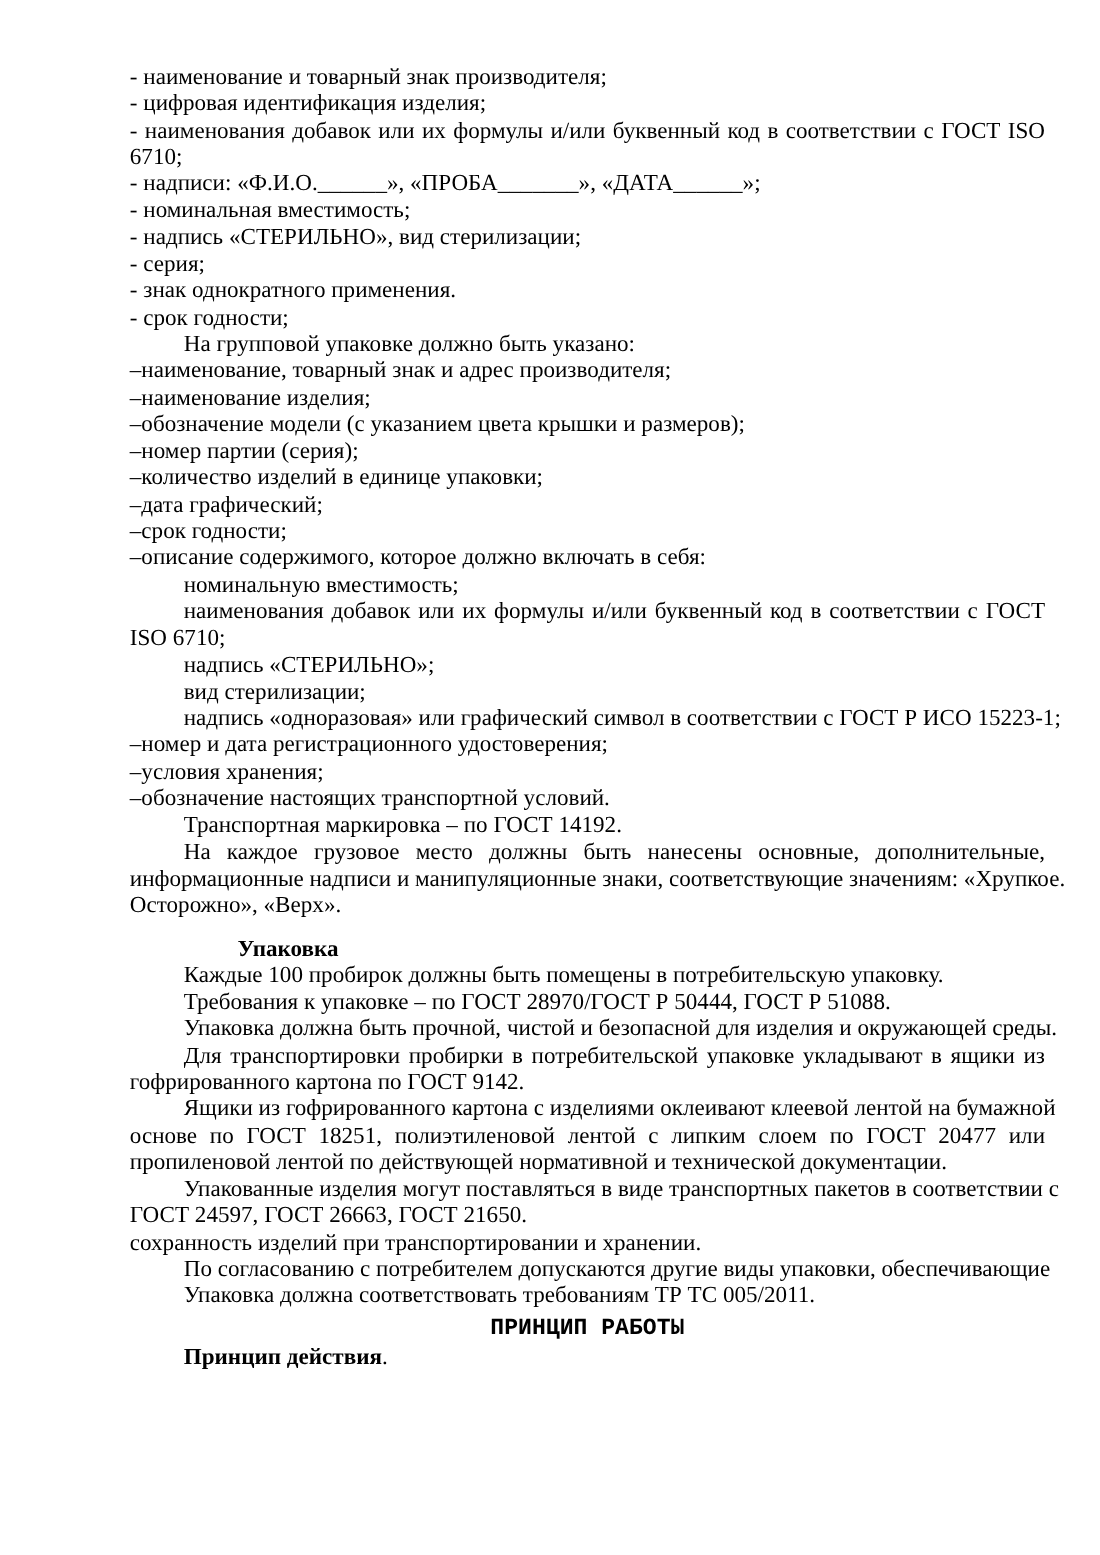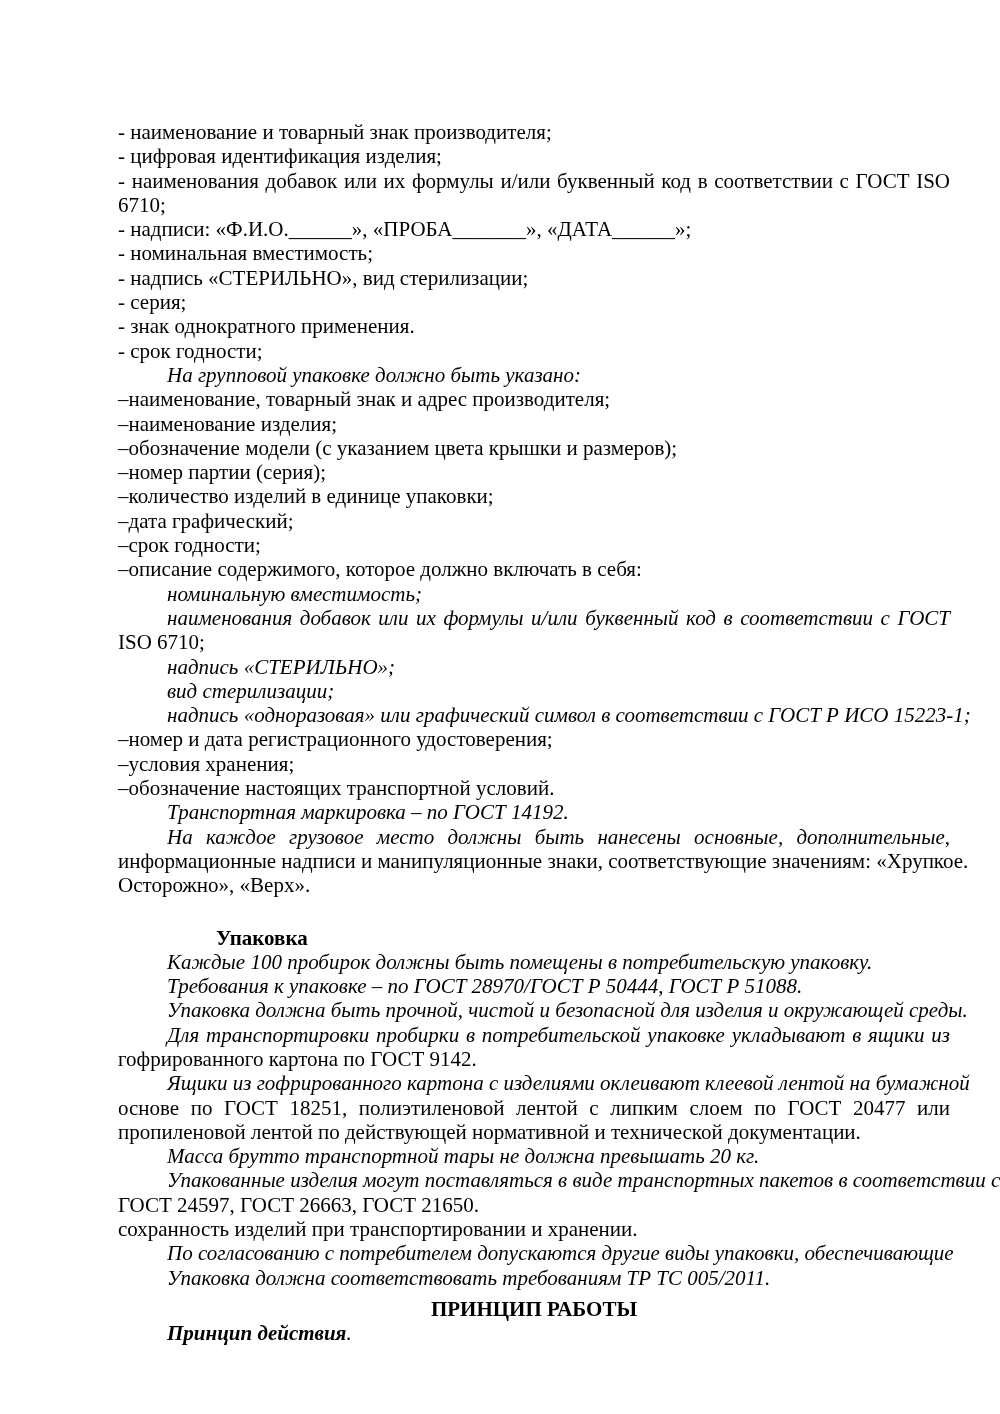--- a/index.html
+++ b/index.html
@@ -2,26 +2,26 @@
 <html><head>
 <meta charset="utf-8">
 <style>
   html,body{margin:0;padding:0;}
   body{
     width:1000px;height:1414px;
     background:#ffffff;color:#000000;
     font-family:"Liberation Serif","DejaVu Serif",serif;
     font-size:21px;
   }
-  .page{padding:120px 50px 0 118px;}
+  .page{padding:57px 50px 0 118px;}
   .ln{line-height:24.3px;white-space:nowrap;}
   .j{text-align:justify;text-align-last:justify;}
-  .i1{padding-left:49px;font-style:italic;}
-  .h-pack{font-weight:bold;padding-left:98px;margin-top:28px;line-height:24.3px;}
-  .h-center{font-weight:bold;text-align:right;margin-top:7px;line-height:24.3px;text-align-last:center;white-space:nowrap;}
+  .i1{padding-left:49px;}
+  .h-pack{font-weight:bold;padding-left:98px;margin-top:15px;line-height:24.3px;}
+  .h-center{font-weight:bold;text-align:right;margin-top:7px;line-height:24.3px;text-align-last:center;white-space:nowrap;font-family:Liberation Mono, monospace;}
   .b{font-weight:bold;}
 </style>
 </head>
 <body>
 
 <div class="page">
 
   <div class="ln">- наименование и товарный знак производителя;</div>
   <div class="ln">- цифровая идентификация изделия;</div>
   <div class="ln j">- наименования добавок или их формулы и/или буквенный код в соответствии с ГОСТ ISO</div>
@@ -58,21 +58,20 @@
   <div class="h-pack">Упаковка</div>
 
   <div class="ln i1">Каждые 100 пробирок должны быть помещены в потребительскую упаковку.</div>
   <div class="ln i1">Требования к упаковке – по ГОСТ 28970/ГОСТ Р 50444, ГОСТ Р 51088.</div>
   <div class="ln i1">Упаковка должна быть прочной, чистой и безопасной для изделия и окружающей среды.</div>
   <div class="ln i1 j">Для транспортировки пробирки в потребительской упаковке укладывают в ящики из</div>
   <div class="ln">гофрированного картона по ГОСТ 9142.</div>
   <div class="ln i1 j">Ящики из гофрированного картона с изделиями оклеивают клеевой лентой на бумажной</div>
   <div class="ln j">основе по ГОСТ 18251, полиэтиленовой лентой с липким слоем по ГОСТ 20477 или</div>
   <div class="ln">пропиленовой лентой по действующей нормативной и технической документации.</div>
-  <div class="ln i1">Масса брутто транспортной тары не должна превышать 20 кг.</div>
   <div class="ln i1 j">Упакованные изделия могут поставляться в виде транспортных пакетов в соответствии с</div>
   <div class="ln">ГОСТ 24597, ГОСТ 26663, ГОСТ 21650.</div>
   <div class="ln">сохранность изделий при транспортировании и хранении.</div>
   <div class="ln i1 j">По согласованию с потребителем допускаются другие виды упаковки, обеспечивающие</div>
   <div class="ln i1">Упаковка должна соответствовать требованиям ТР ТС 005/2011.</div>
 
   <div class="h-center">ПРИНЦИП РАБОТЫ</div>
 
   <div class="ln i1"><span class="b">Принцип действия</span><span>.</span></div>
 

